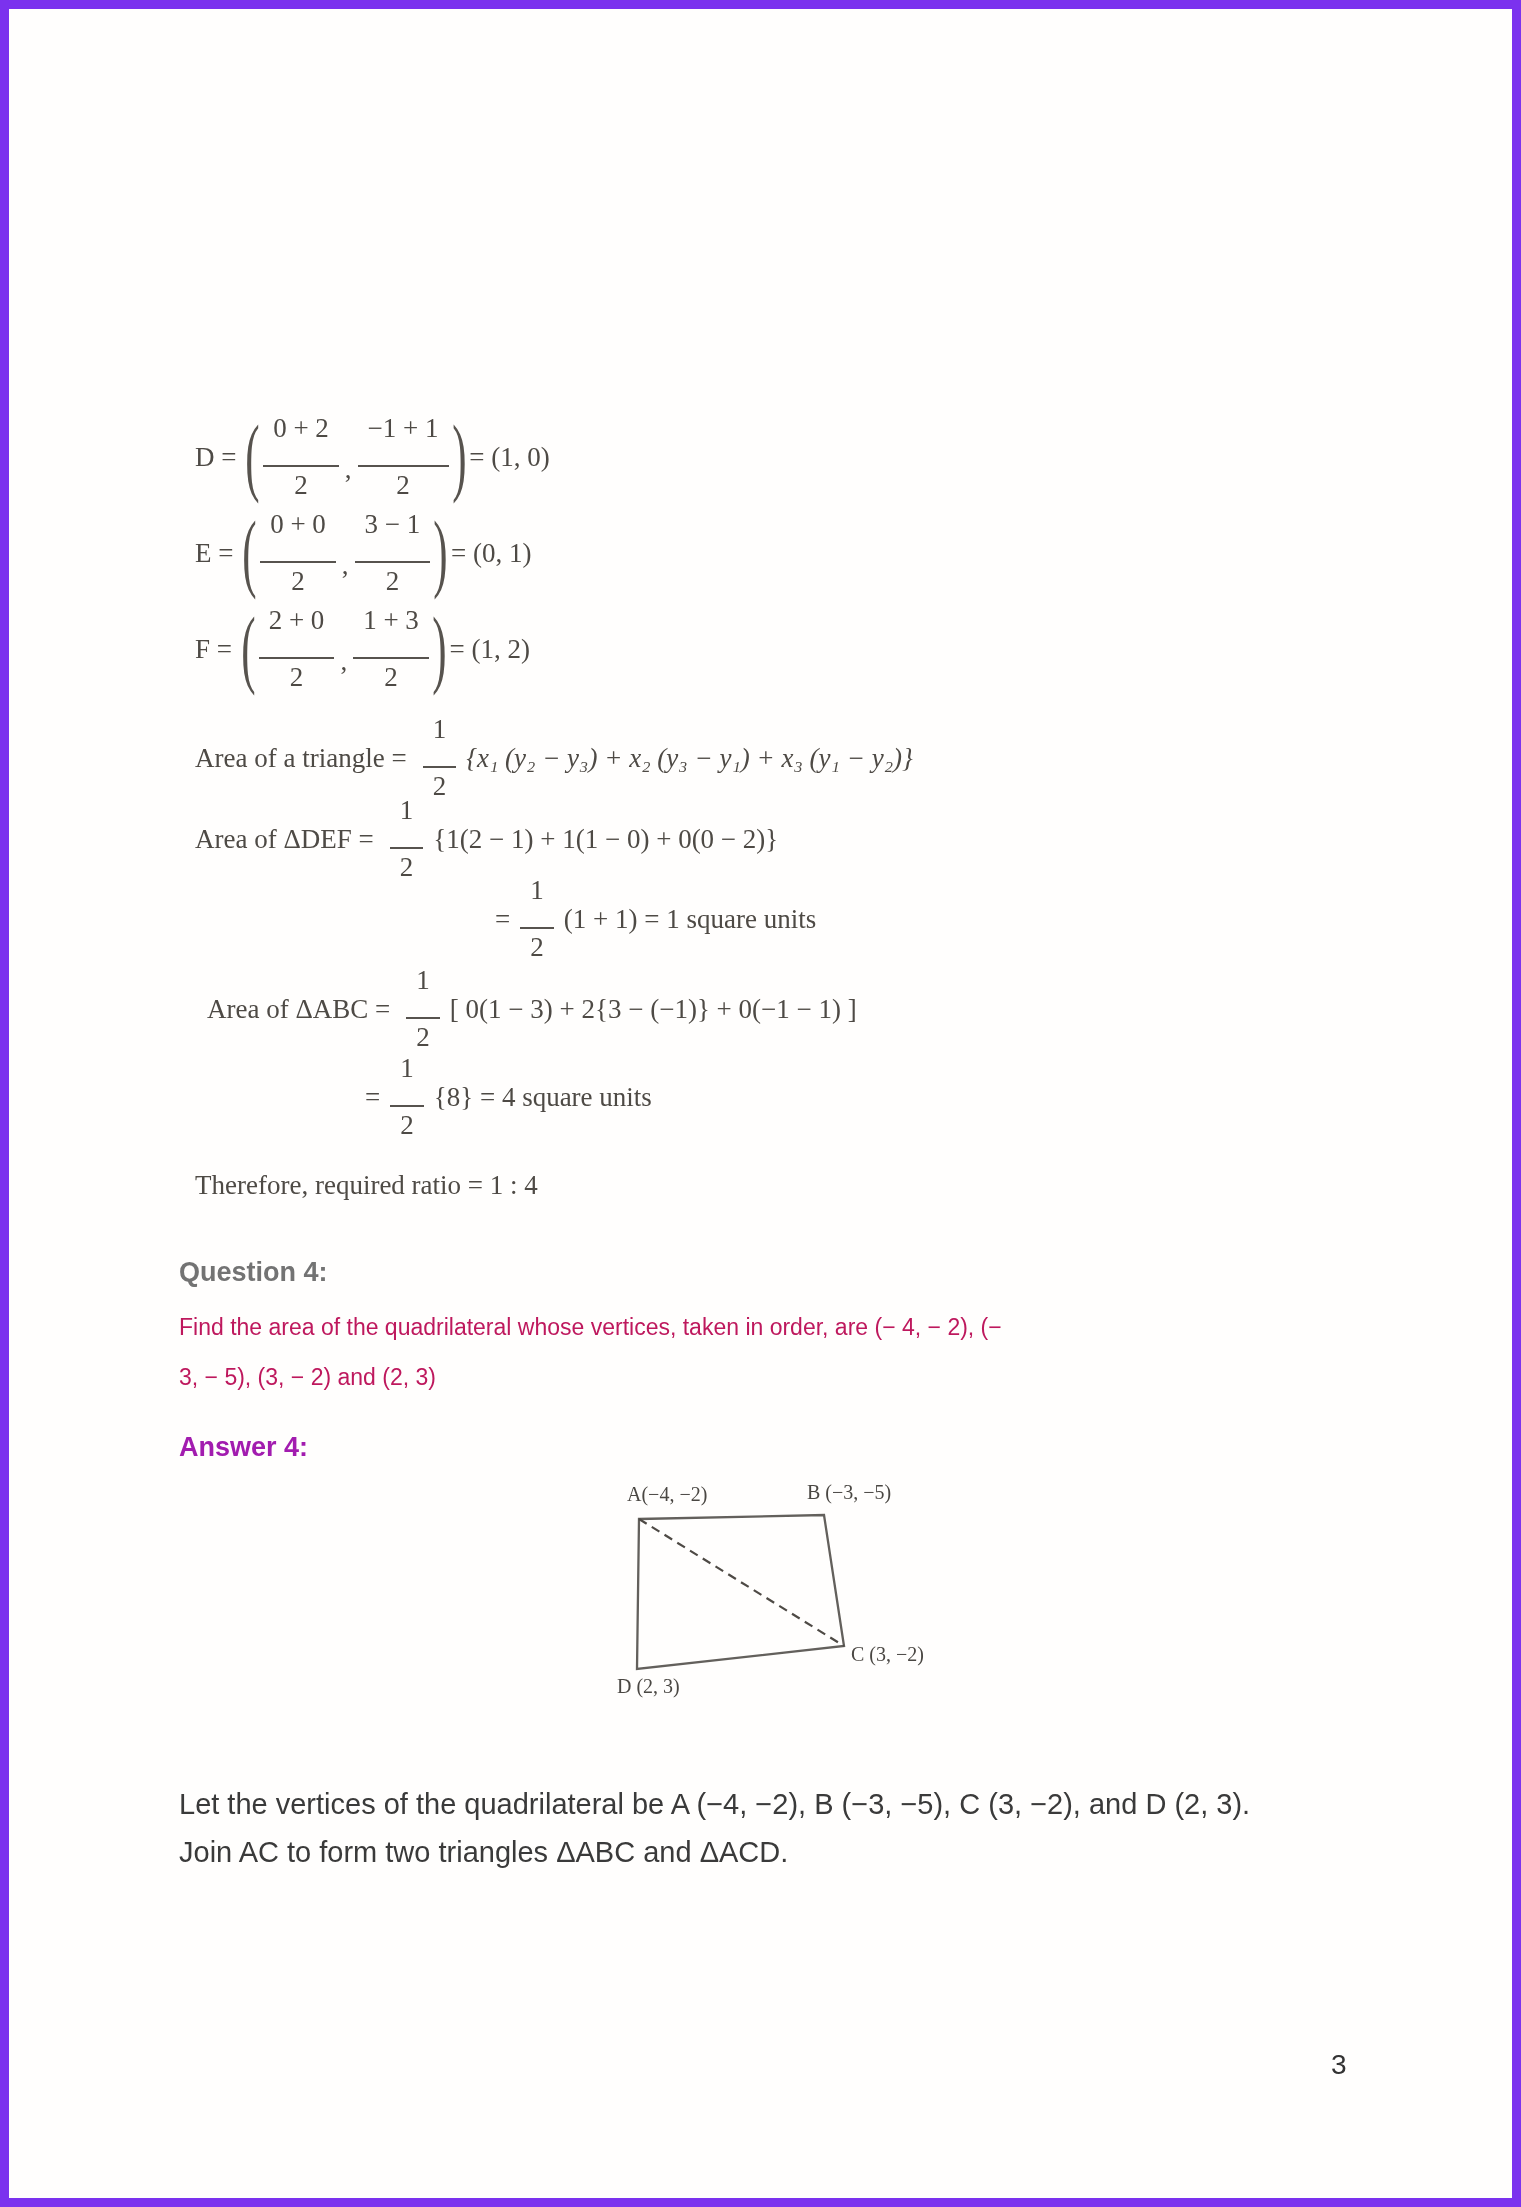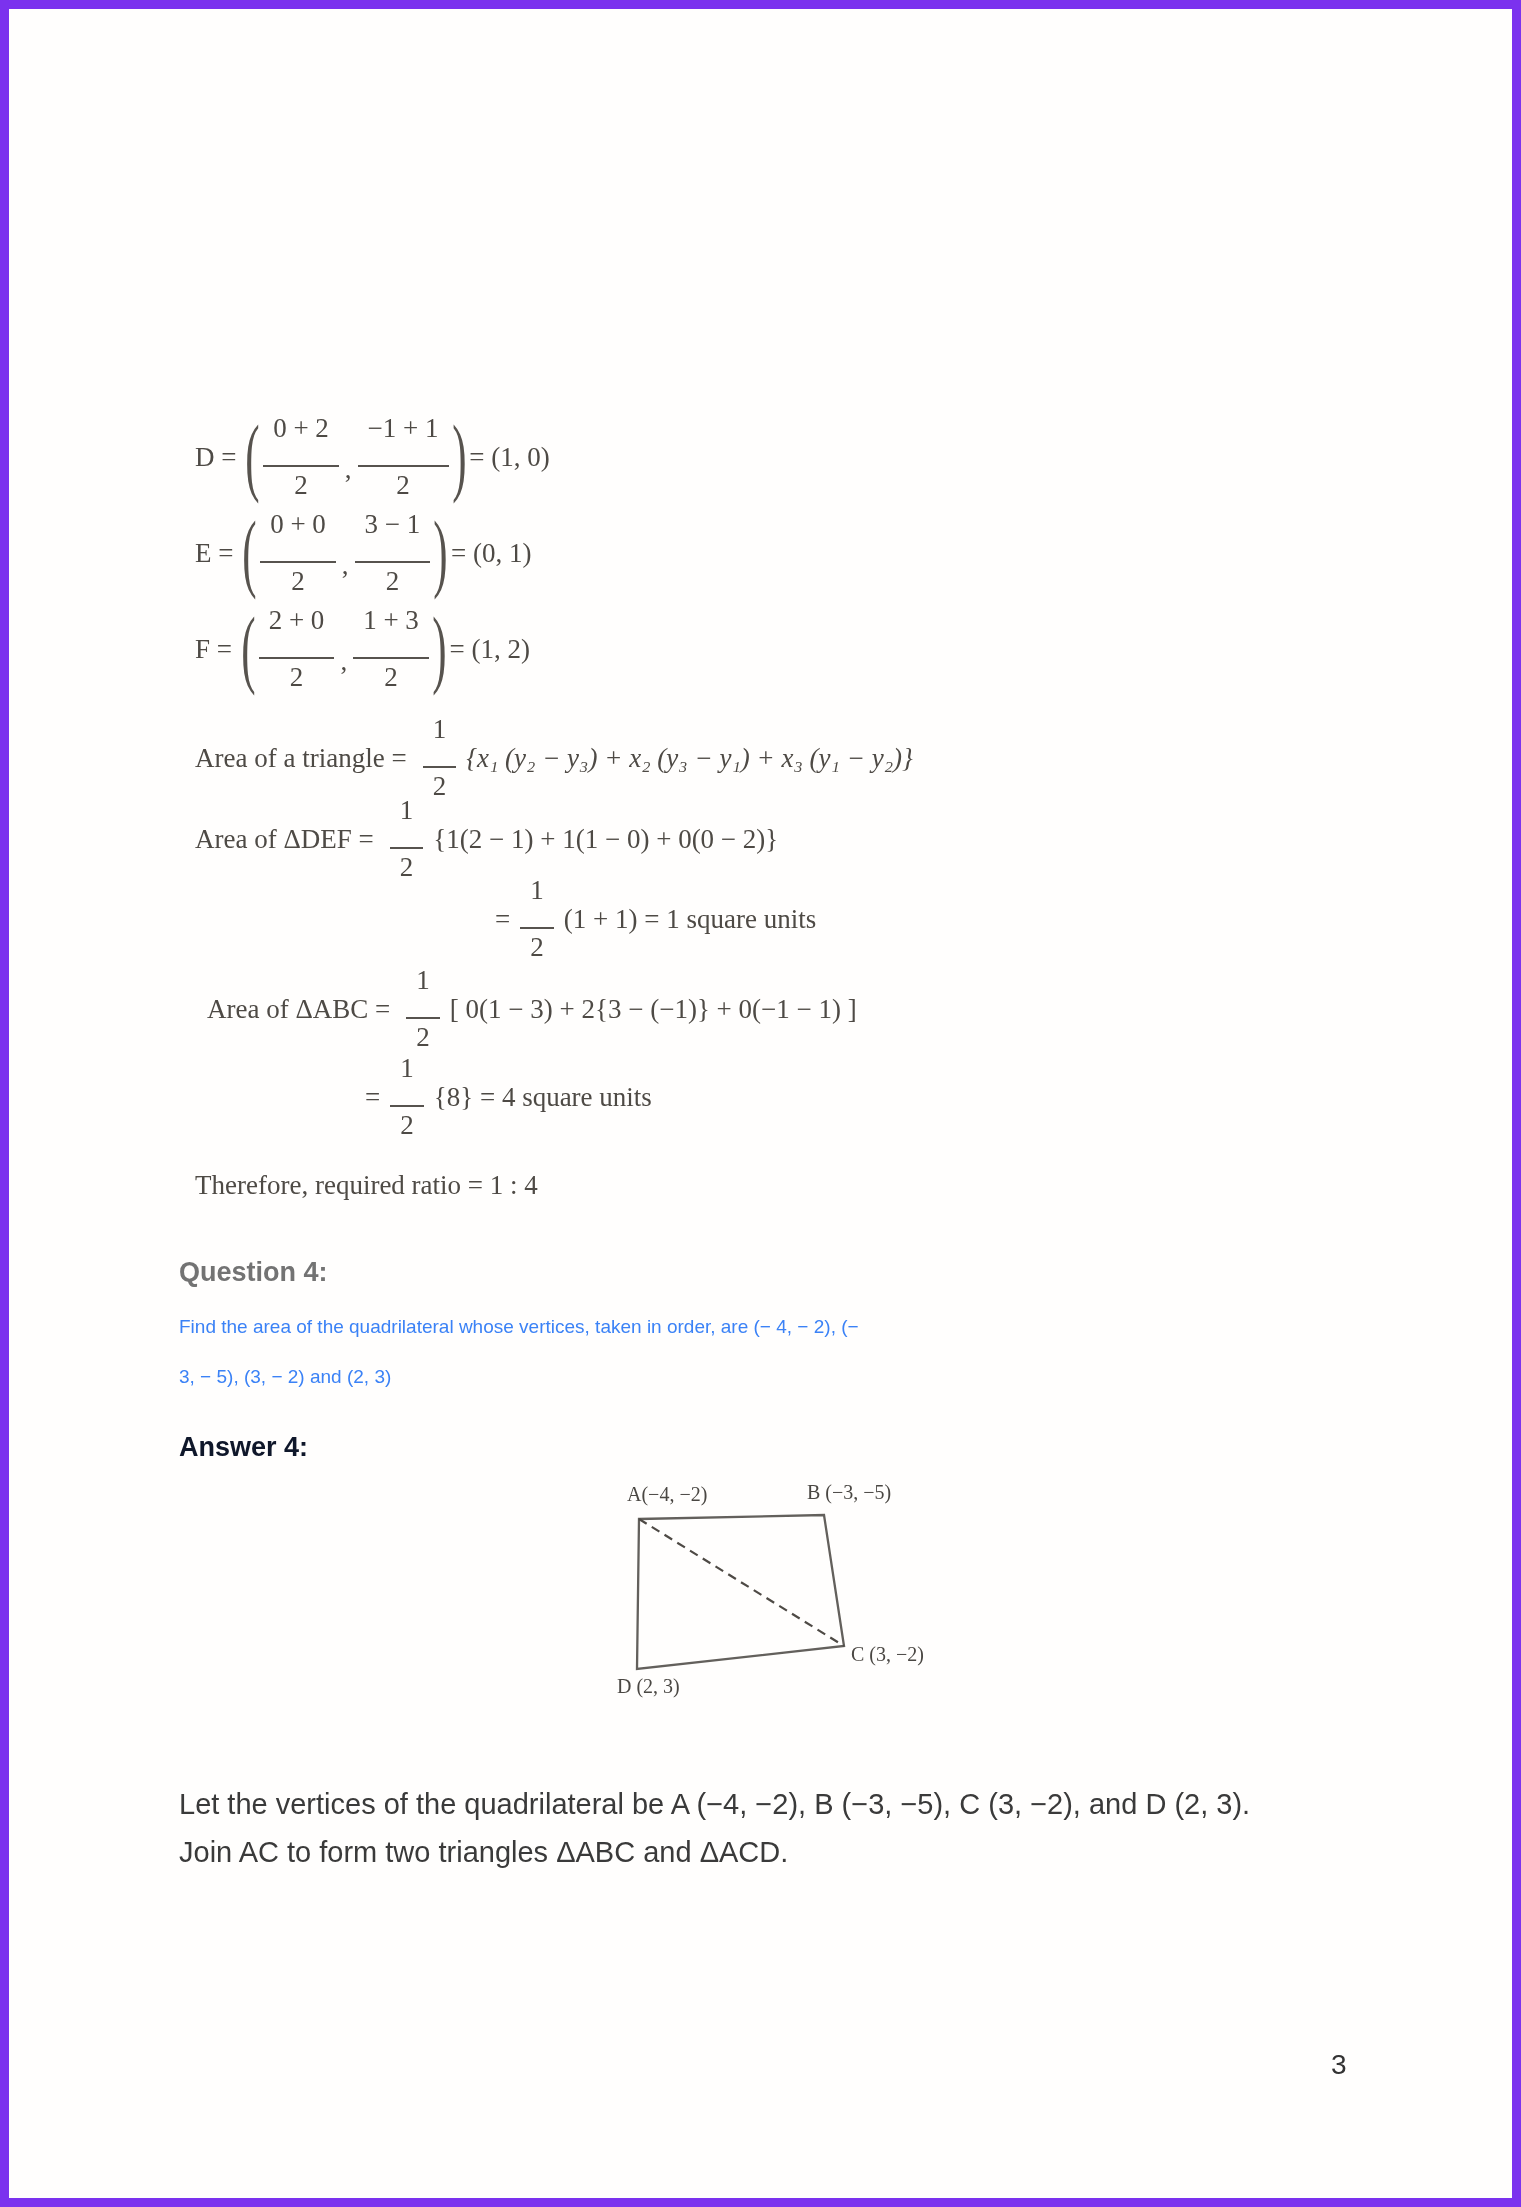--- a/index.html
+++ b/index.html
@@ -45,23 +45,23 @@
   .row-therefore { margin-top:28px; height:40px; }
   .expr-var { font-style:italic; }
 
   
   .q-heading {
     margin-top:52px;
     font-weight:bold; font-size:27px; color:#737373;
   }
   .a-heading {
     margin-top:30px;
-    font-weight:bold; font-size:27px; color:#0f172a;
-  }
-  .body-text { margin-top:14px; font-size:19px; color:#3b82f6; line-height:50px; }
+    font-weight:bold; font-size:27px; color:#a21caf;
+  }
+  .body-text { margin-top:14px; font-size:23px; color:#be185d; line-height:50px; }
   .line { white-space:nowrap; }
   .para { margin-top:55px; font-size:29px; color:#3a3a3a; line-height:48px; }
 
   
   .figure { margin:8px 0 0 420px; width:380px; }
   .fig-label { font-family:"Liberation Serif", serif; font-size:20px; fill:#4a4743; }
 
   
   .page-num {
     position:absolute; left:1322px; top:2040px;

